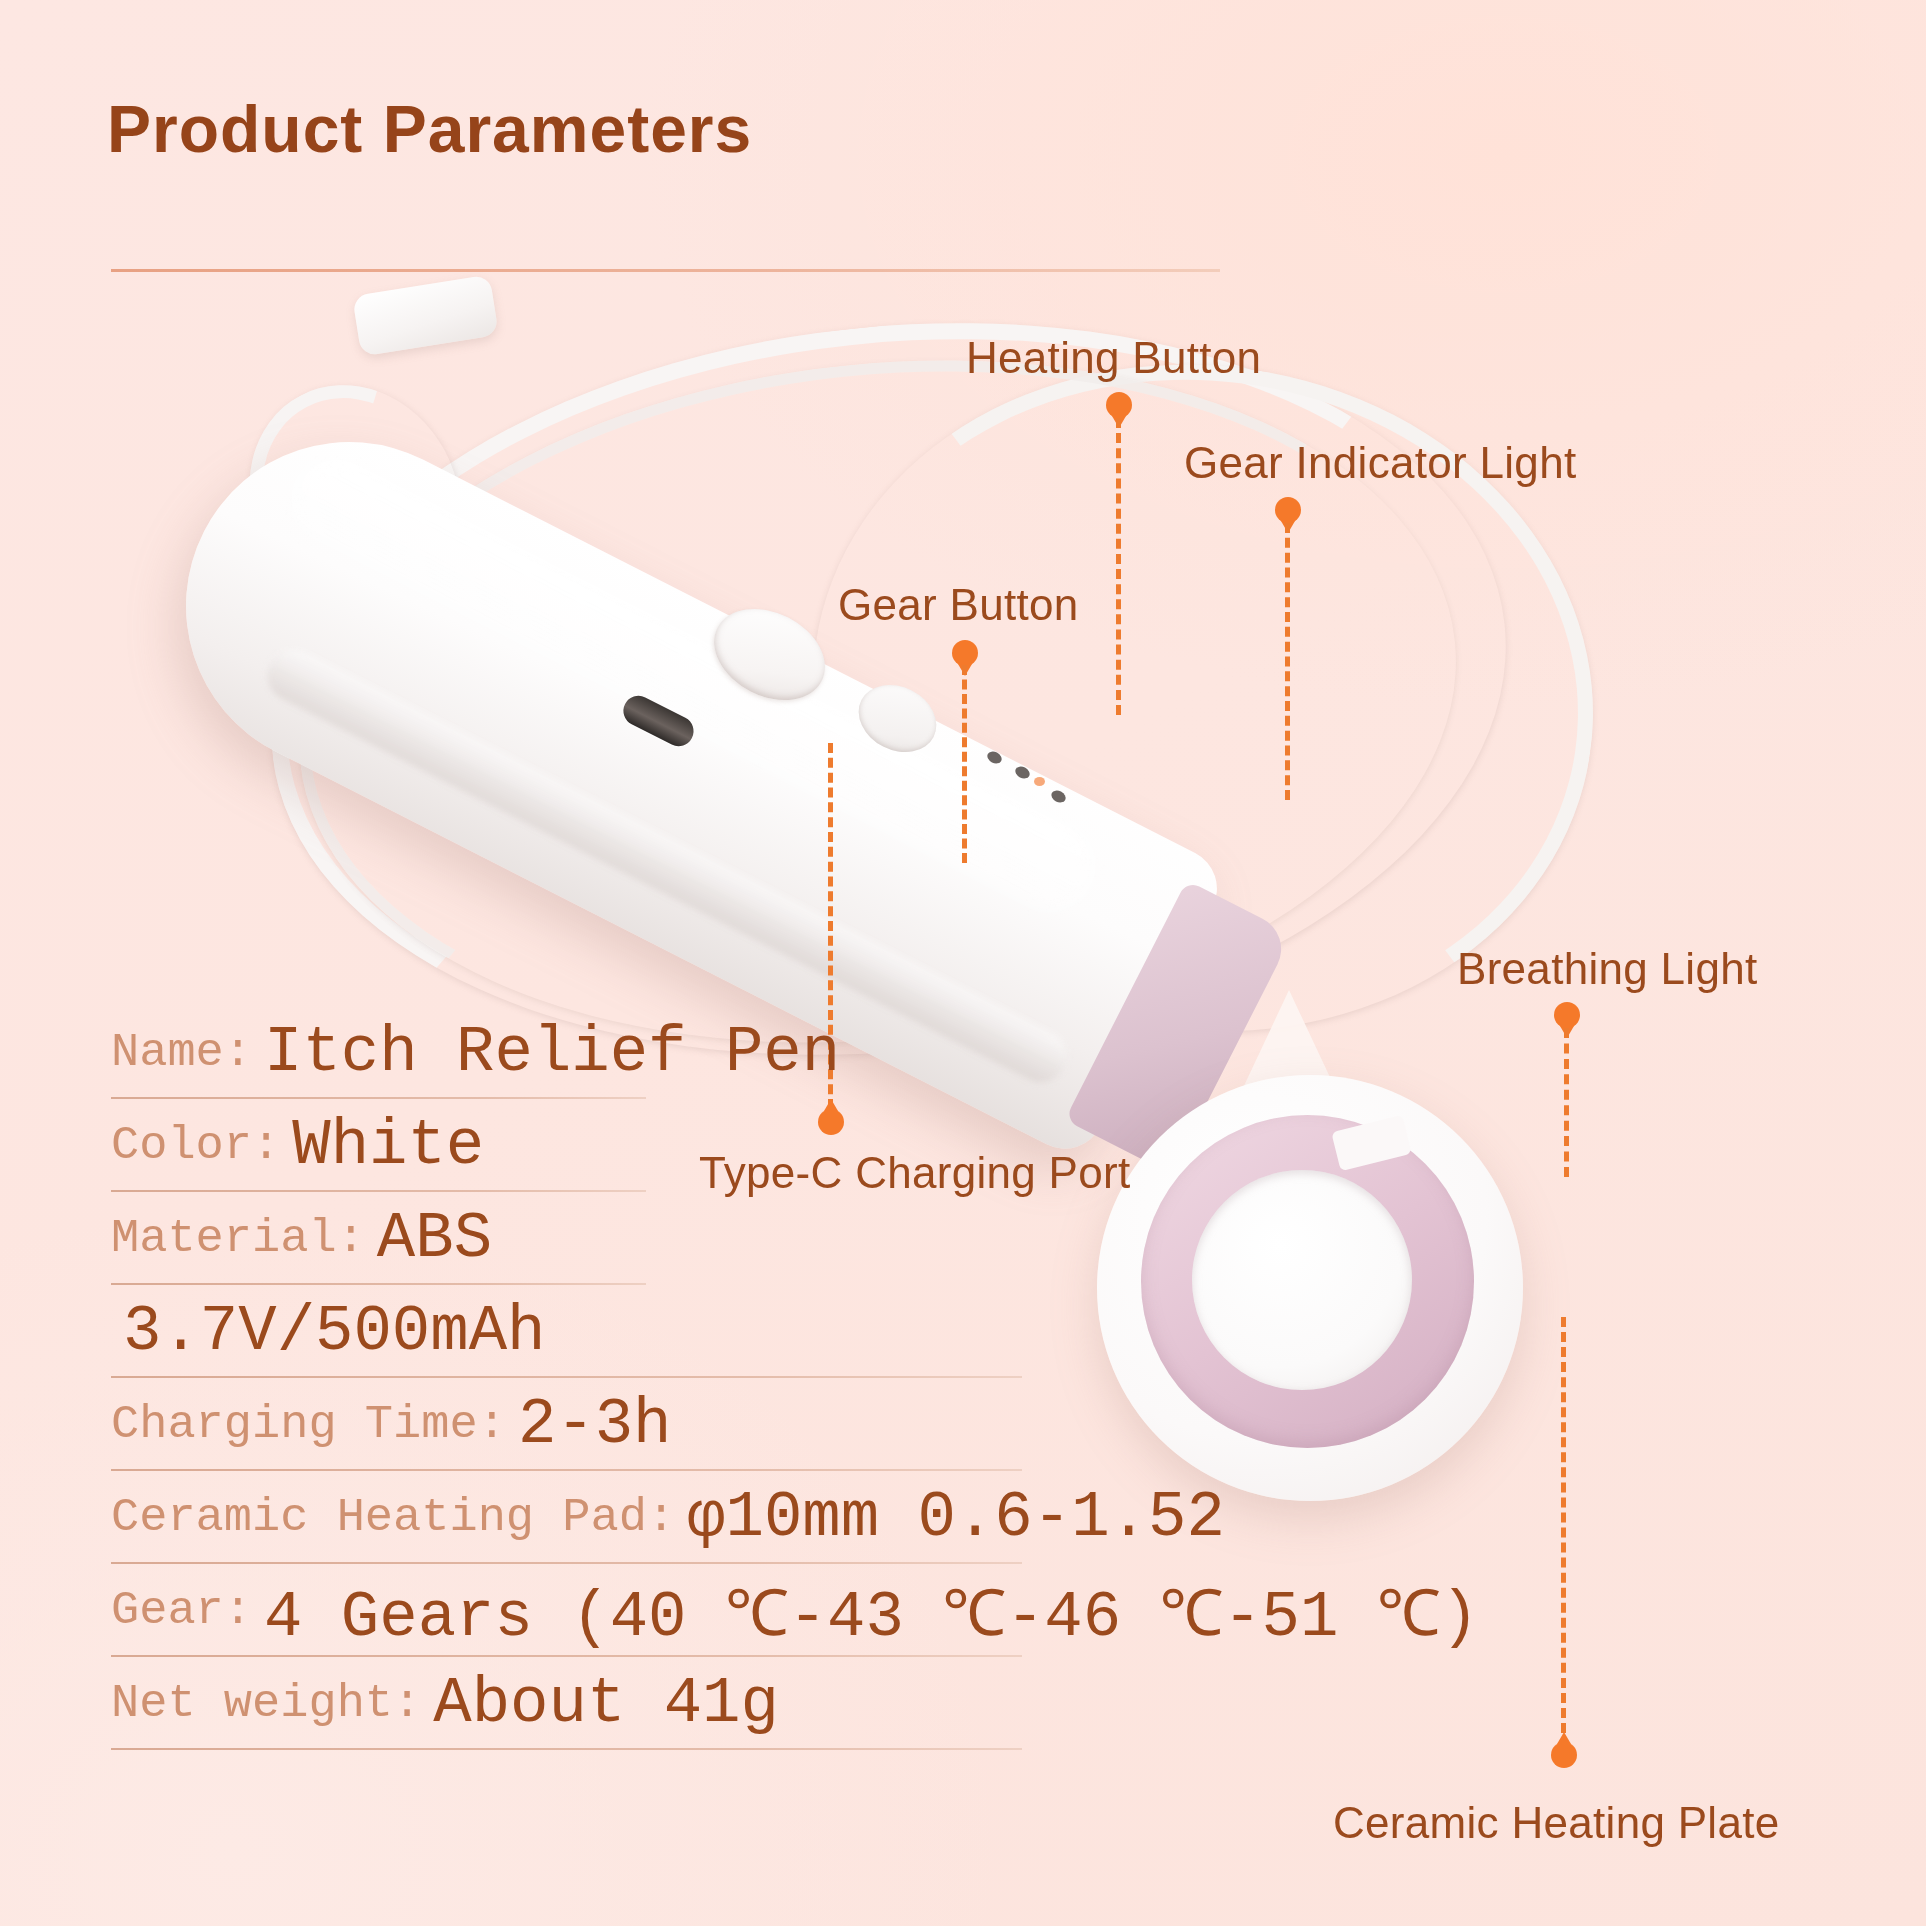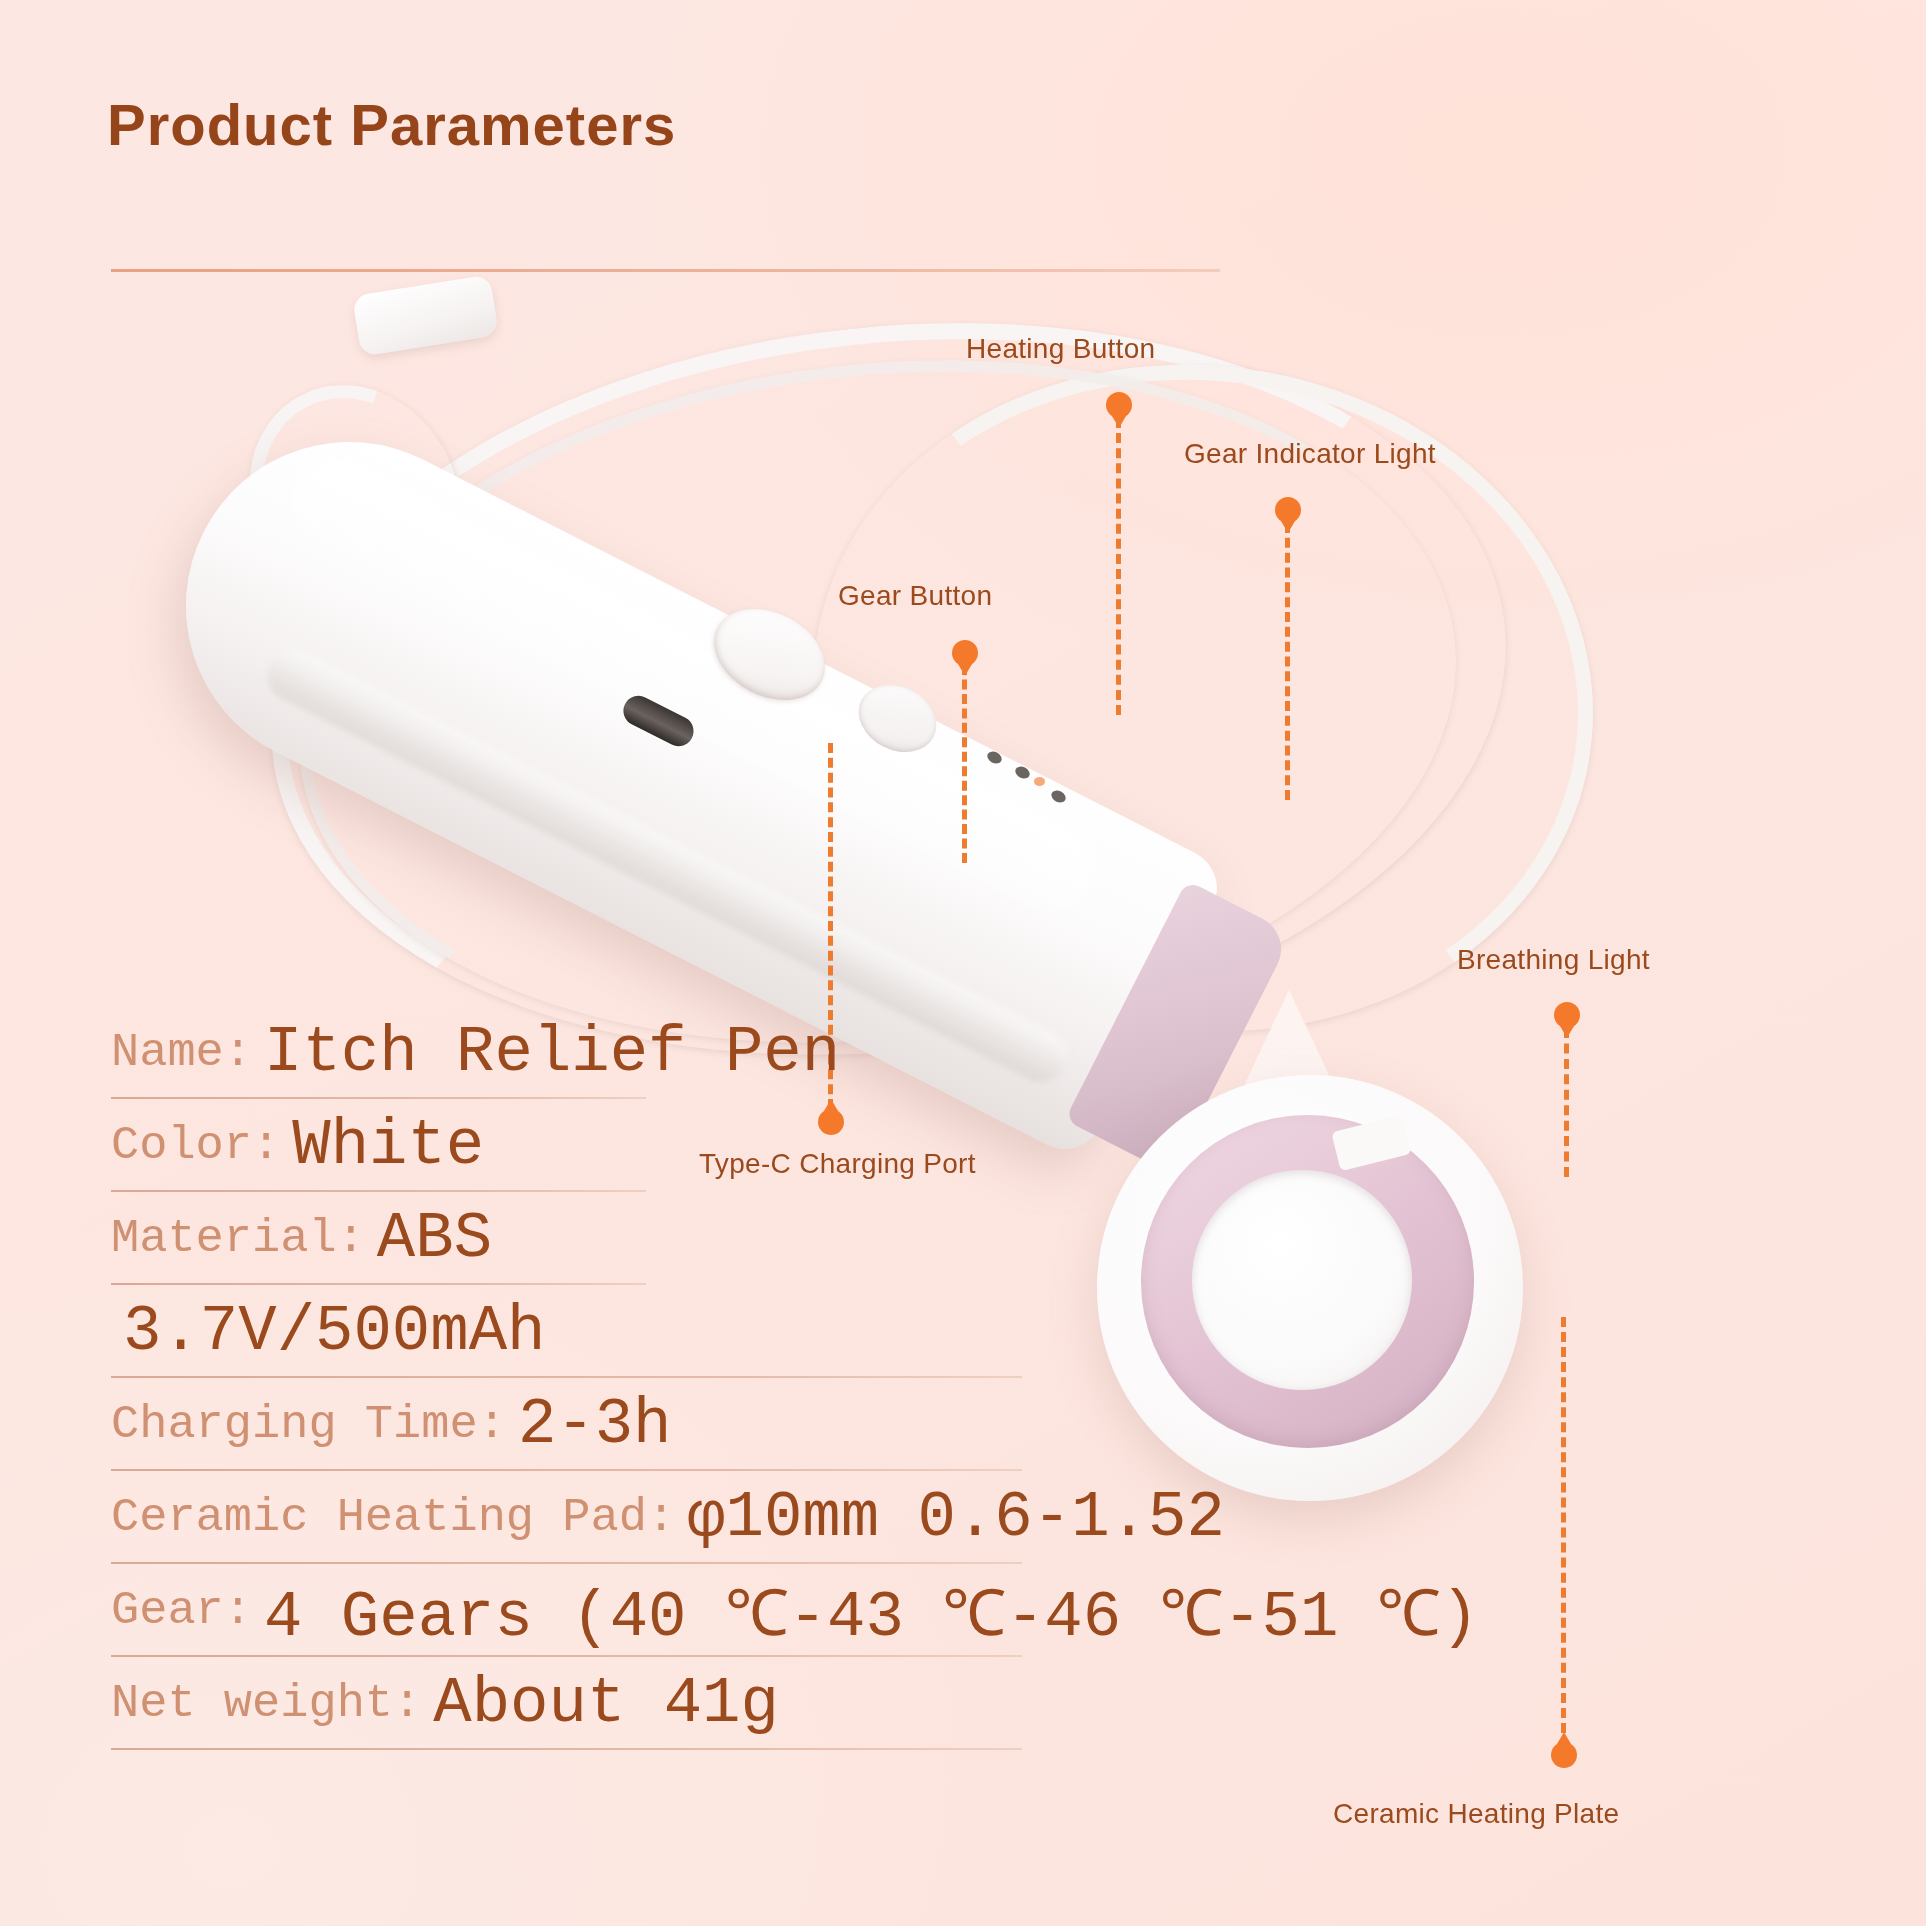--- a/index.html
+++ b/index.html
@@ -23,21 +23,21 @@
       radial-gradient(ellipse 1188px 990px at 12% 96%, #fdeae5 0%, rgba(253,234,229,0) 65%),
       linear-gradient(150deg, #fde7e2 0%, #fde6e0 45%, #fce4dd 100%);
     overflow: hidden;
   }
 
   
   #page-title {
     position: absolute;
     left: 107px;
     top: 95px;
-    font-size: 58px;
+    font-size: 66px;
     font-weight: bold;
     letter-spacing: 1px;
     color: #96441a;
     line-height: 1.05;
     white-space: nowrap;
   }
   #title-divider {
     position: absolute;
     left: 111px;
     top: 269px;
@@ -303,21 +303,21 @@
     border-bottom: 117px solid #fdf4f1;
     opacity: .95;
   }
 
   
   .callout {
     position: absolute;
   }
   .callout-label {
     position: absolute;
-    font-size: 28px;
+    font-size: 44px;
     color: #9b4a1d;
     white-space: nowrap;
     letter-spacing: 0.3px;
   }
   .callout-pin {
     position: absolute;
     width: 26px;
     height: 26px;
     border-radius: 50% 50% 50% 50%;
     background: #f5792a;

